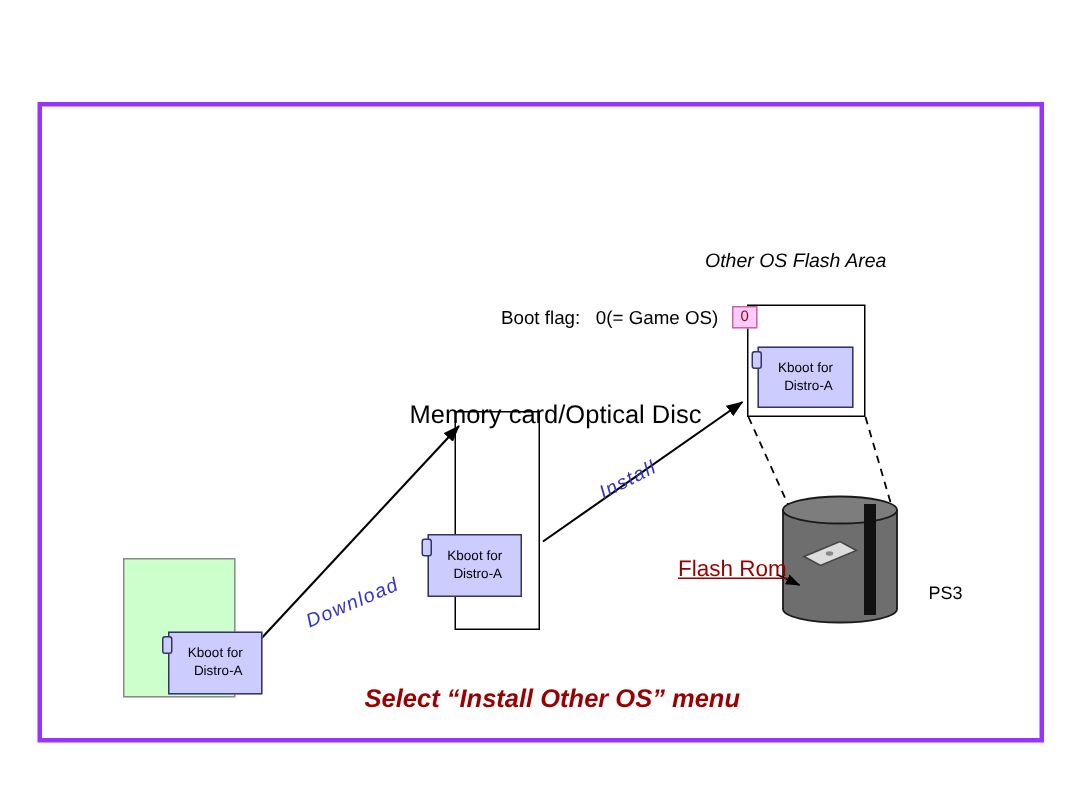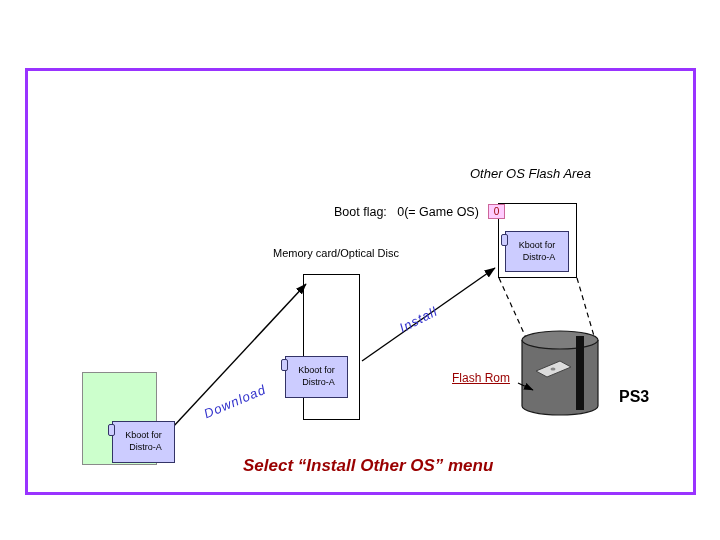--- a/index.html
+++ b/index.html
@@ -35,25 +35,25 @@
 
   
   .lbl { position:absolute; color:#000; z-index:4; white-space:pre; }
   .other-os   { left:470px; top:166px; font-size:13px;font-style:italic; }
   .boot-flag  { left:334px; top:205px; font-size:12.5px; }
   .boot-box   { left:488px; top:204px; width:17px; height:15px;
                 background:var(--boot_box_fill,#ffccff);
                 border:1px solid var(--boot_box_border,#cc6699);
                 color:var(--dark_red,#993366); font-size:10px; text-align:center;
                 line-height:13px; z-index:5; }
-  .mem-lbl    { left:273px; top:247px; font-size:11px; }
+  .mem-lbl    { left:273px; top:267px; font-size:17px; }
   .distro-lbl { left:28px;  top:344px; font-size:15.5px; color:var(--dark_red,#990000); }
-  .flash-rom  { left:452px; top:371px; font-size:12px; color:var(--dark_red,#990000);
+  .flash-rom  { left:452px; top:371px; font-size:15px; color:var(--dark_red,#990000);
                 text-decoration:underline; }
-  .ps3        { left:619px; top:388px; font-size:16px; font-weight:bold; }
+  .ps3        { left:619px; top:388px; font-size:12px; font-weight:normal; }
   .caption    { left:243px; top:456px; font-size:17px; font-weight:bold; font-style:italic;
                 color:var(--dark_red,#990000); }
   .rot-lbl    { position:absolute; font-size:13px; font-style:italic;
                 color:var(--blue_label,#3333cc); z-index:4; letter-spacing:1px; }
   .install-l  { left:398px; top:312px; transform:rotate(-27deg); }
   .download-l { left:202px; top:394px; transform:rotate(-23deg); }
 
   svg.overlay { position:absolute; left:0; top:0; z-index:2; pointer-events:none; }
 </style>
 </head>

